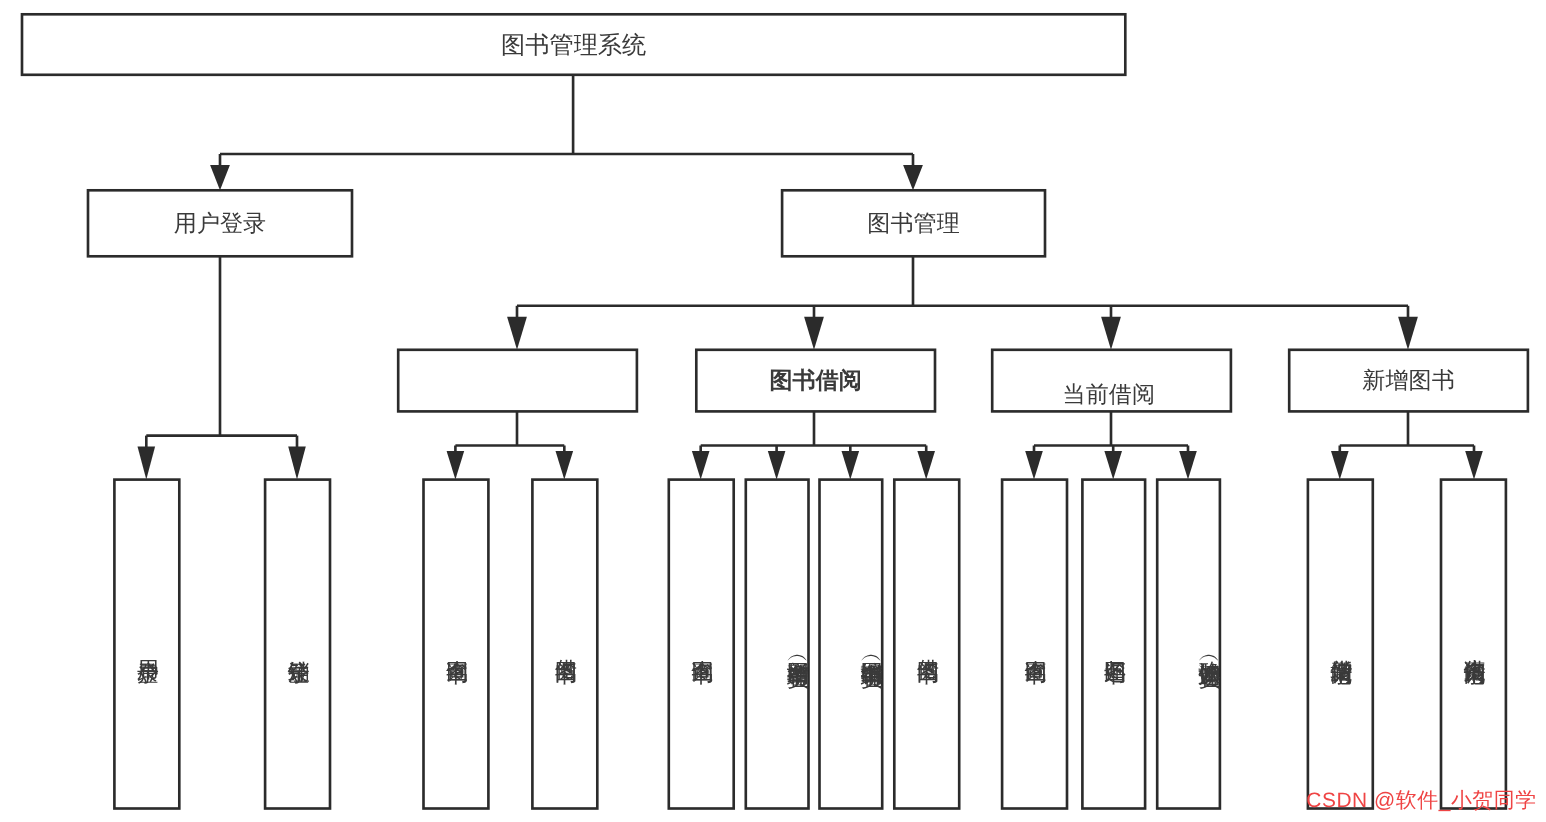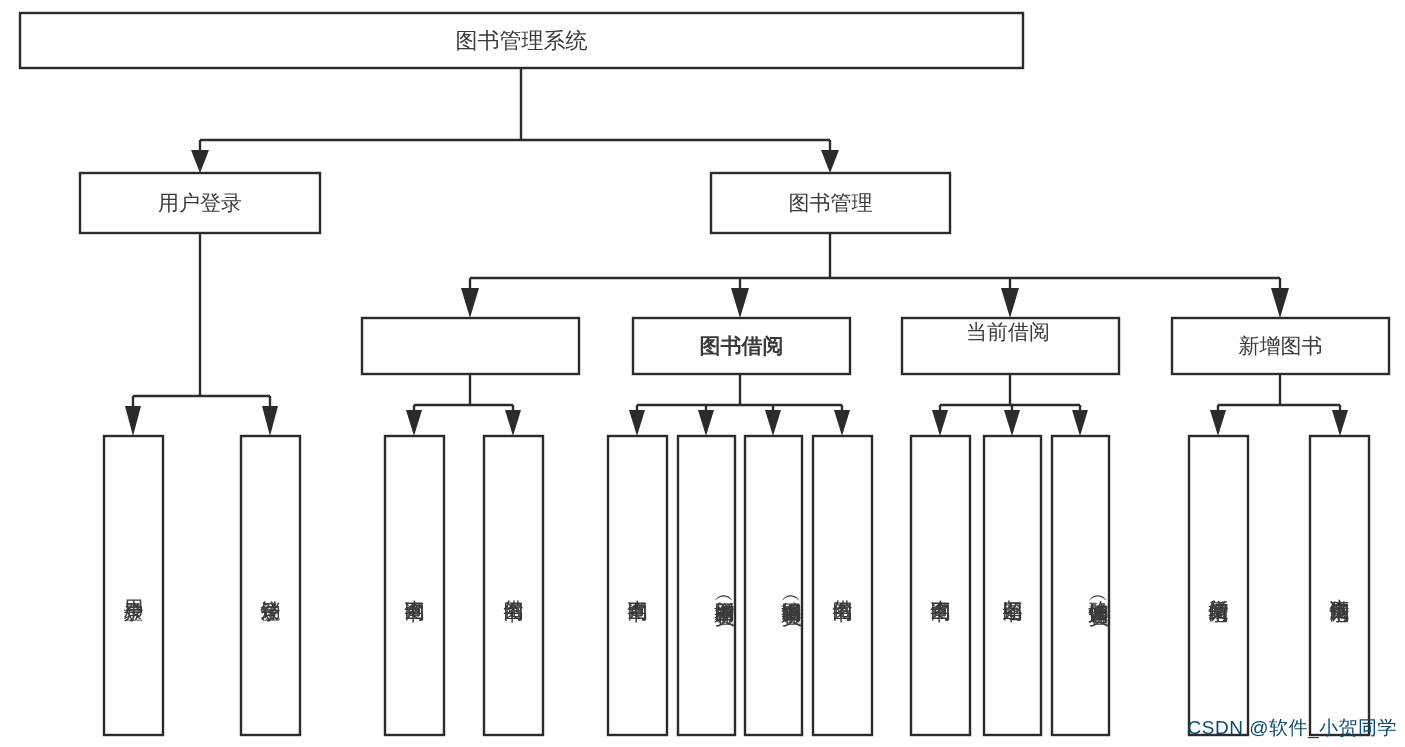--- a/index.html
+++ b/index.html
@@ -66,21 +66,21 @@
     color: #3a3a3a;
     pointer-events: none;
     white-space: nowrap;
   }
   .watermark {
     position: absolute;
     right: 8px;
     bottom: 6px;
     font-family: "Liberation Sans", "DejaVu Sans", sans-serif;
     font-size: 19px;
-    color: #0c4a6e;
+    color: #ef4444;
     letter-spacing: 0.5px;
     user-select: none;
     padding-left: 10px;
   }
 </style>
 </head>
 <body>
 
 <div id="diagram-root">
 
@@ -174,21 +174,21 @@
     <polygon class="arrow-head" points="1332,410 1348,410 1340,436"></polygon>
 
   </svg>
 
   <div class="hlabel-wrap" style="left:20px; top:13px; width:1003px; height:55px; font-size:22px;">图书管理系统</div>
 
   <div class="hlabel-wrap" style="left:80px; top:173px; width:240px; height:60px; font-size:21px;">用户登录</div>
   <div class="hlabel-wrap" style="left:711px; top:173px; width:239px; height:60px; font-size:21px;border-radius:13px;">图书管理</div>
 
   <div class="hlabel-wrap" style="left:633px; top:320px; width:217px; height:52px; font-size:21px;font-weight:bold;">图书借阅</div>
-  <div class="hlabel-wrap" style="left:902px; top:304px; width:212px; height:56px; font-size:21px;">当前借阅</div>
+  <div class="hlabel-wrap" style="left:902px; top:330px; width:212px; height:56px; font-size:21px;">当前借阅</div>
   <div class="hlabel-wrap" style="left:1172px; top:318px; width:217px; height:56px; font-size:21px;">新增图书</div>
 
   <div class="vlabel-wrap" style="left:104px; top:436px; width:59px; height:299px;">用户登录</div>
   <div class="vlabel-wrap" style="left:241px; top:436px; width:59px; height:299px;">注销登录</div>
 
   <div class="vlabel-wrap" style="left:385px; top:436px; width:59px; height:299px;">查询图书</div>
   <div class="vlabel-wrap" style="left:484px; top:436px; width:59px; height:299px;">借阅图书</div>
 
   <div class="vlabel-wrap" style="left:608px; top:436px; width:59px; height:299px;">查询图书</div>
   <div class="vlabel-wrap" style="left:678px; top:436px; width:57px; height:299px; align-items:flex-start; padding-top:8px; box-sizing:border-box;">新增图书（管理员）</div>

